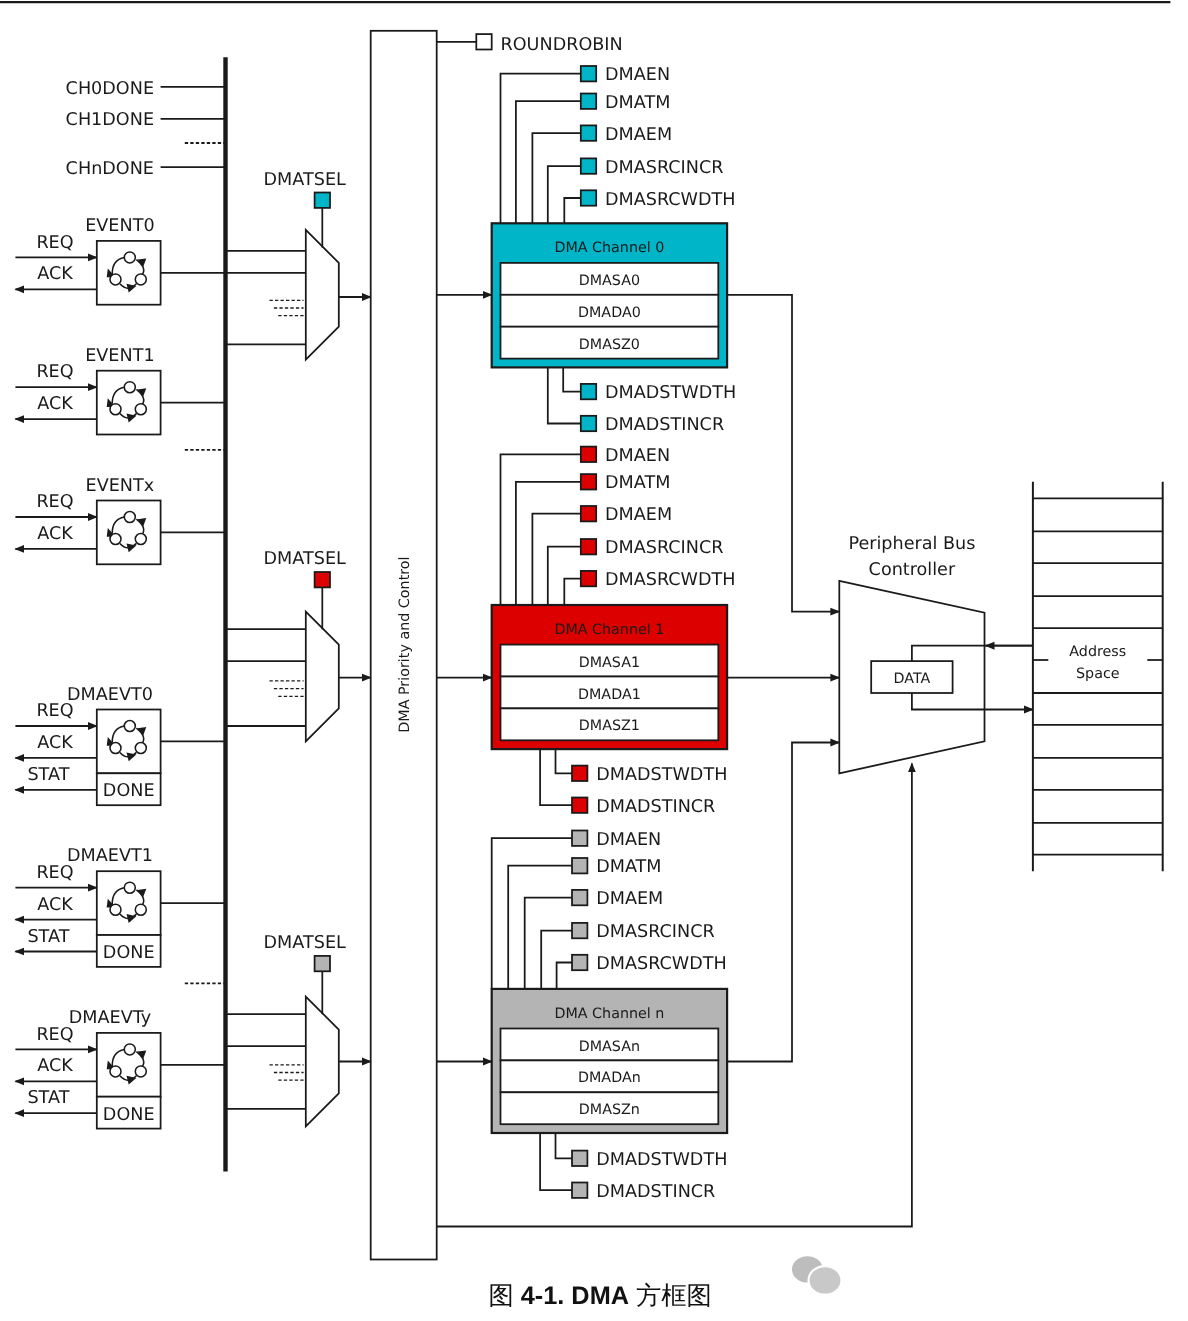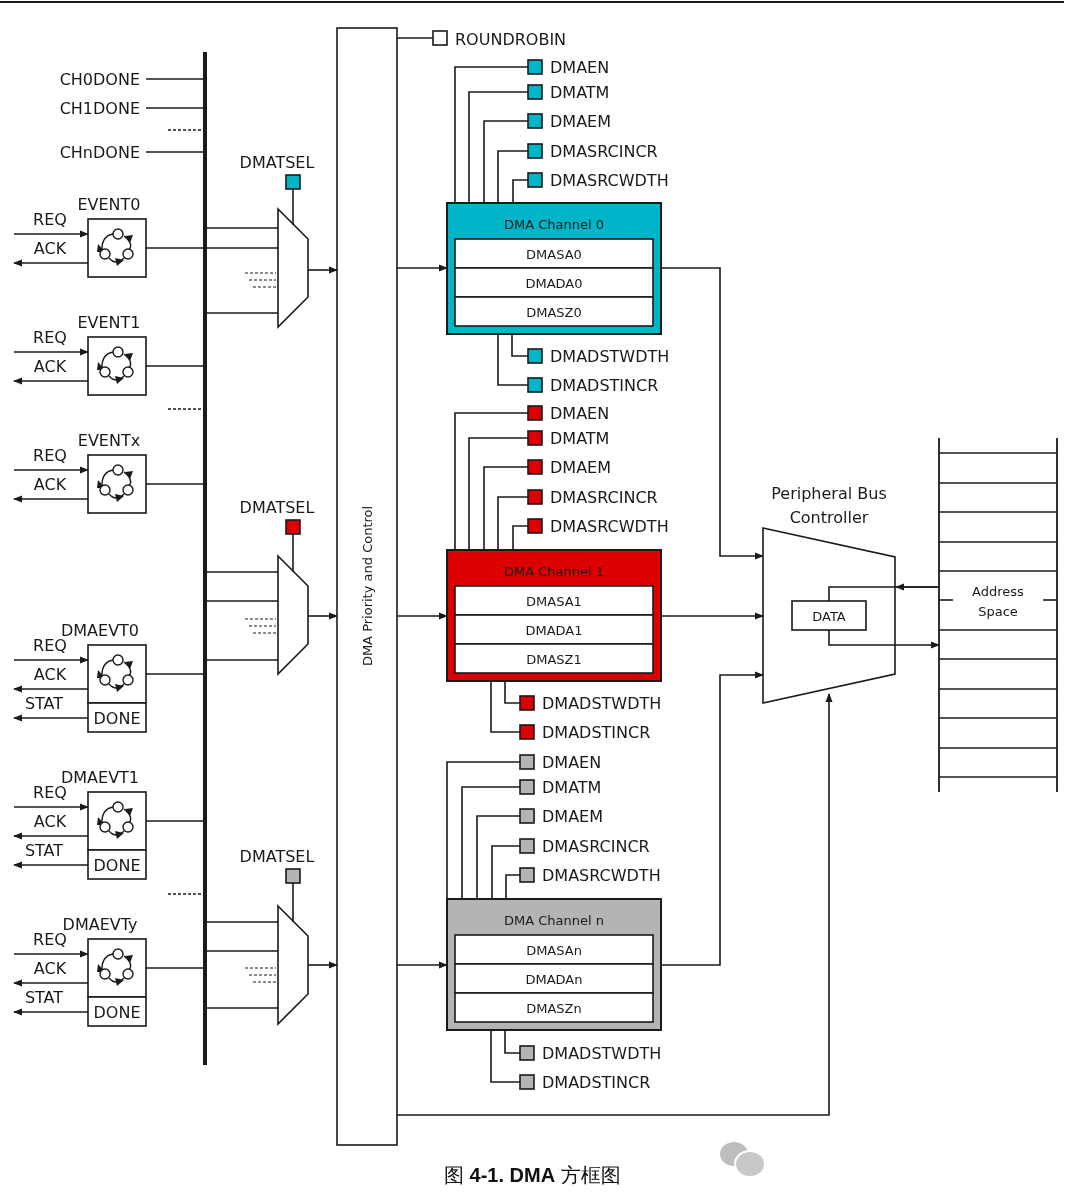--- a/index.html
+++ b/index.html
@@ -2,21 +2,21 @@
 <html><head>
 <meta charset="utf-8">
 <style>
   html, body { margin: 0; padding: 0; background: #ffffff; }
   body { width: 1080px; height: 1201px; position: relative; overflow: hidden;
          font-family: "Liberation Sans", sans-serif; }
   svg { position: absolute; left: 0; top: 0; }
   svg text { font-family: "DejaVu Sans", sans-serif; fill: #1a1a1a; }
   .lbl-lg { font-size: 16px; }
   .lbl-sm { font-size: 13px; }
-  .caption { position: absolute; left: 444px; top: 1162px; font-size: 20px; color: #111;
+  .caption { position: absolute; left: 444px; top: 1162px; font-size: 23px; color: #111;
              font-family: "Liberation Sans", sans-serif; }
   .caption b { font-weight: bold; }
   .watermark { position: absolute; left: 720px; top: 1140px; font-size: 27px; color: #b5b5b5;
                font-family: "DejaVu Sans", sans-serif; display: flex; align-items: center; gap: 6px; }
   .wm-icon { width: 44px; height: 36px; position: relative; display: inline-block; }
   .wm-icon .b1 { position: absolute; left: 0; top: 2px; width: 28px; height: 24px; border-radius: 50%; background: #bdbdbd; }
   .wm-icon .b2 { position: absolute; left: 14px; top: 10px; width: 28px; height: 24px; border-radius: 50%; background: #c8c8c8; border: 2px solid #fff; }
 </style>
 </head>
 <body>

